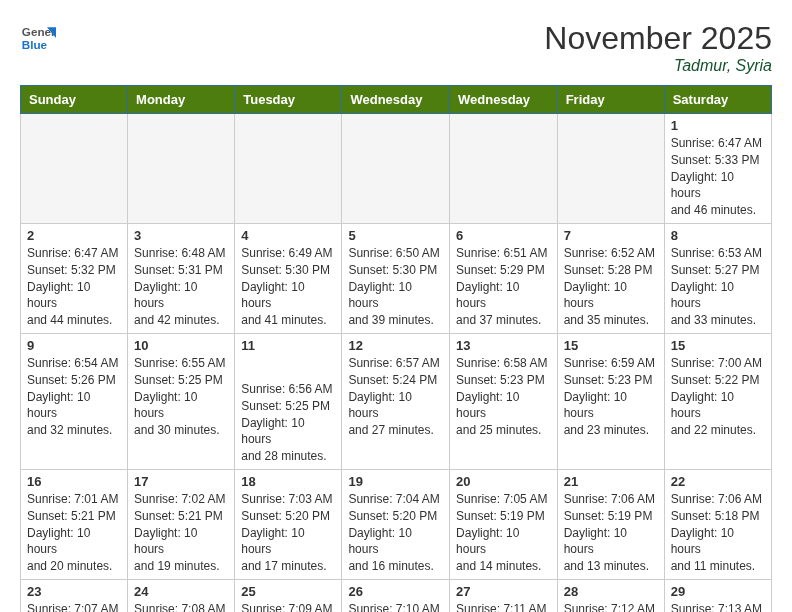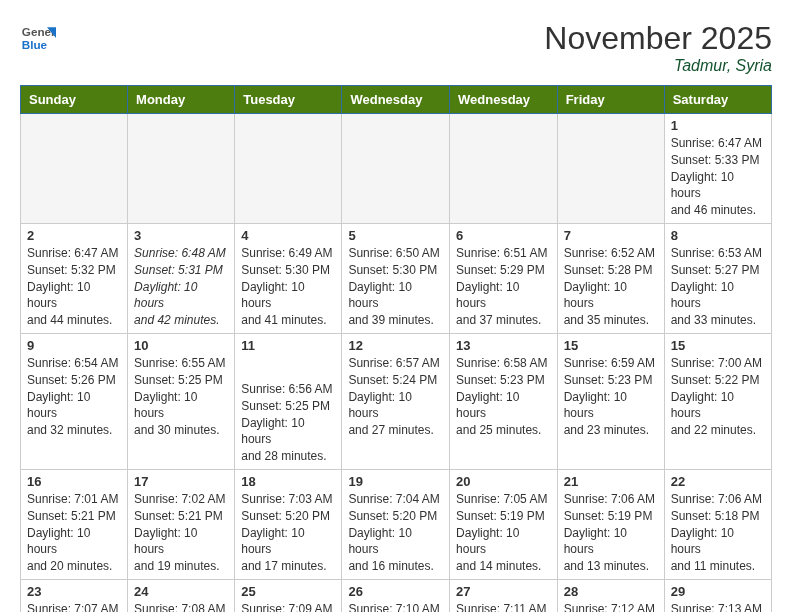--- a/index.html
+++ b/index.html
@@ -128,21 +128,21 @@
       <tr>
         <td>
           <span class="day-number">2</span>
           <div class="day-info" style="white-space: pre-line;">Sunrise: 6:47 AM
 Sunset: 5:32 PM
 Daylight: 10 hours
 and 44 minutes.</div>
         </td>
         <td>
           <span class="day-number">3</span>
-          <div class="day-info" style="white-space: pre-line; font-style: italic;">Sunrise: 6:48 AM
+          <div class="day-info" style="white-space: pre-line;">Sunrise: 6:48 AM
 Sunset: 5:31 PM
 Daylight: 10 hours
 and 42 minutes.</div>
         </td>
         <td>
           <span class="day-number">4</span>
           <div class="day-info" style="white-space: pre-line;">Sunrise: 6:49 AM
 Sunset: 5:30 PM
 Daylight: 10 hours
 and 41 minutes.</div>

